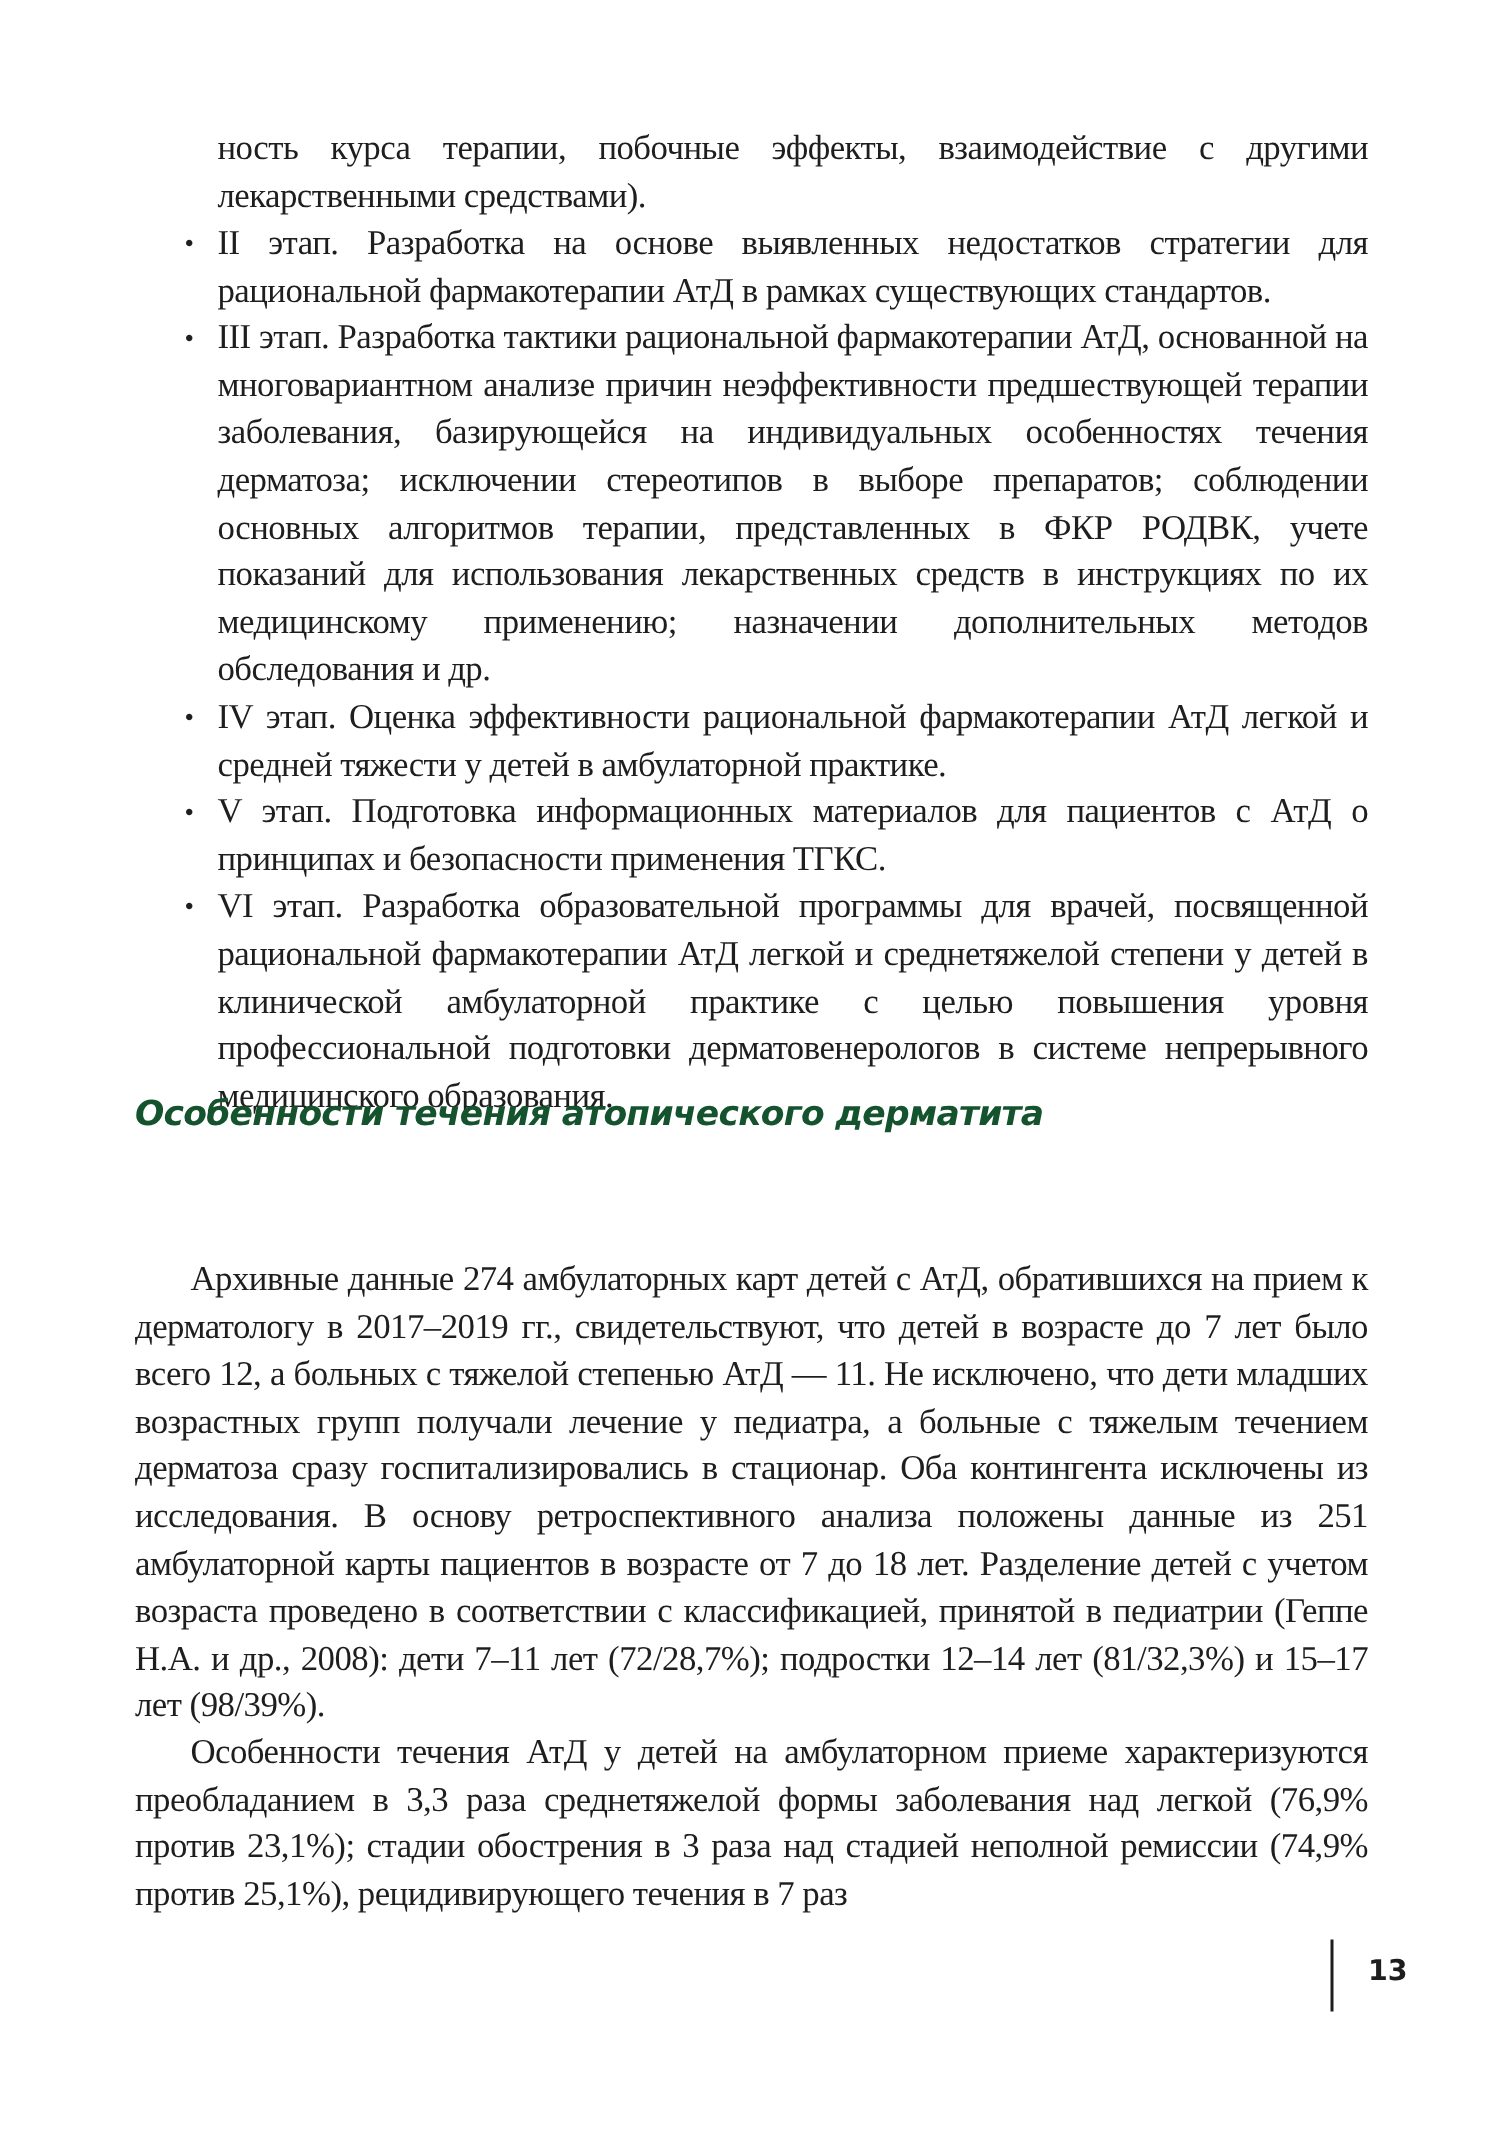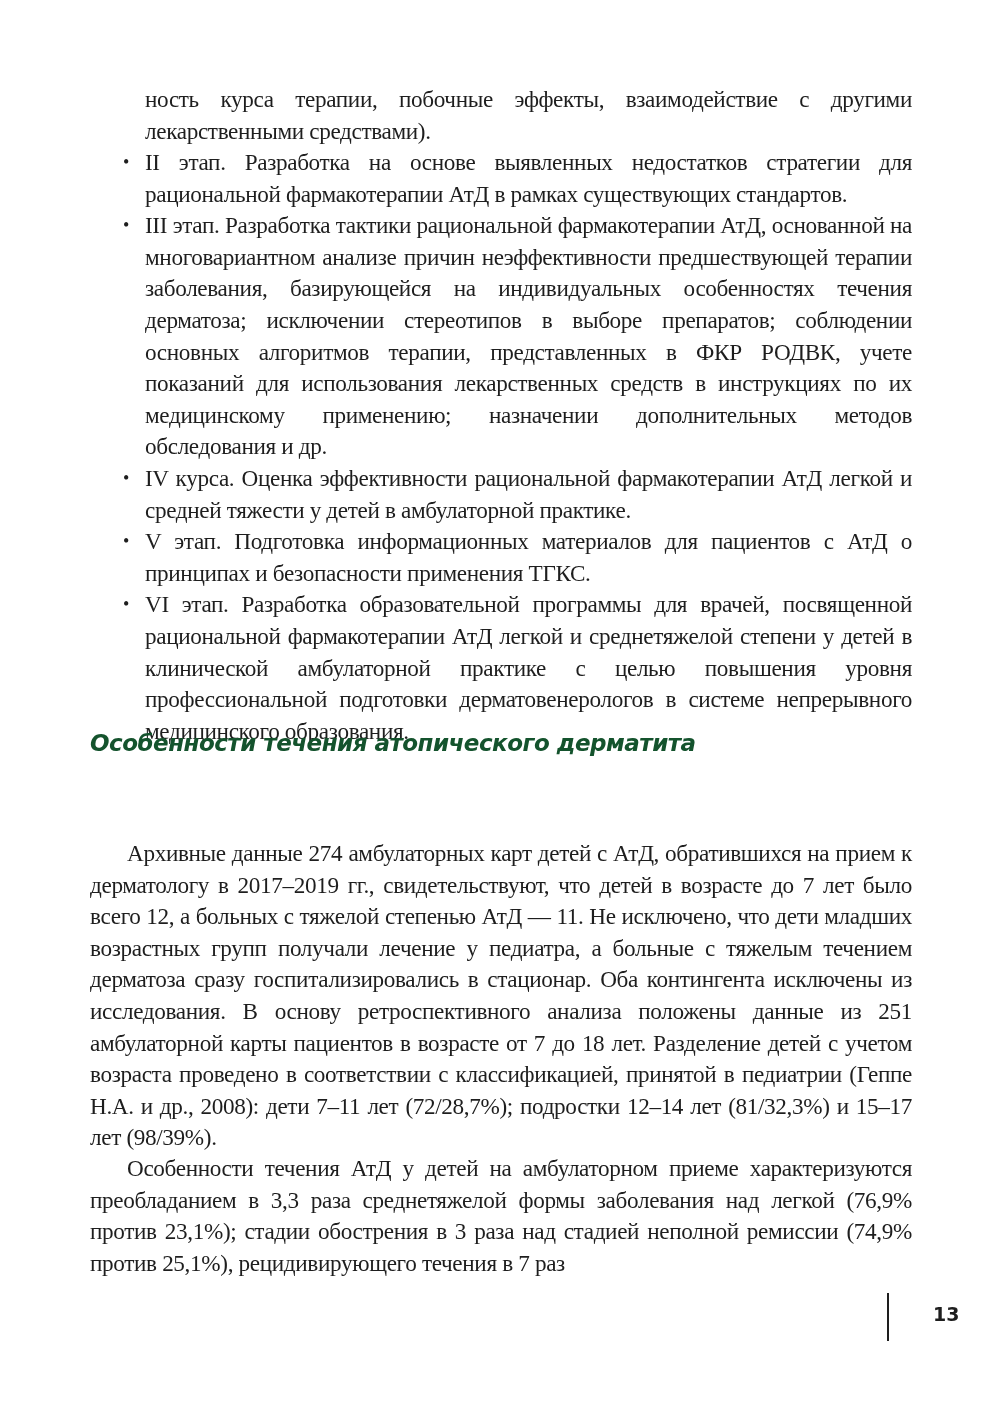--- a/index.html
+++ b/index.html
@@ -90,21 +90,21 @@
     .footer-divider {
       position: absolute;
       left: 887px;
       top: 1293px;
       width: 2px;
       height: 48px;
       background: #1e1e1e;
     }
     .page-number {
       position: absolute;
-      left: 933px;
+      left: 912px;
       top: 1300px;
       font-family: "DejaVu Sans", "Liberation Sans", sans-serif;
       font-weight: bold;
       font-size: 19px;
       line-height: 28px;
       color: #1e1e1e;
     }
   </style>
 </head>
 <body>
@@ -114,21 +114,21 @@
   <div class="cont body-text">ность курса терапии, побочные эффекты, взаимодействие с другими лекарственными средствами).</div>
 
   <ul class="bullets body-text">
     <li>
       <span class="bullet">•</span><span class="stage">II этап.</span><span> Разработка на основе выявленных недостатков стратегии для рациональной фармакотерапии АтД в рамках существующих стандартов.</span>
     </li>
     <li>
       <span class="bullet">•</span><span class="stage">III этап.</span><span> Разработка тактики рациональной фармакотерапии АтД, основанной на многовариантном анализе причин неэффективности предшествующей терапии заболевания, базирующейся на индивидуальных особенностях течения дерматоза; исключении стереотипов в выборе препаратов; соблюдении основных алгоритмов терапии, представленных в ФКР РОДВК, учете показаний для использования лекарственных средств в инструкциях по их медицинскому применению; назначении дополнительных методов обследования и др.</span>
     </li>
     <li>
-      <span class="bullet">•</span><span class="stage">IV курса.</span><span> Оценка эффективности рациональной фармакотерапии АтД легкой и средней тяжести у детей в амбулаторной практике.</span>
+      <span class="bullet">•</span><span class="stage">IV этап.</span><span> Оценка эффективности рациональной фармакотерапии АтД легкой и средней тяжести у детей в амбулаторной практике.</span>
     </li>
     <li>
       <span class="bullet">•</span><span class="stage">V этап.</span><span> Подготовка информационных материалов для пациентов с АтД о принципах и безопасности применения ТГКС.</span>
     </li>
     <li>
       <span class="bullet">•</span><span class="stage">VI этап.</span><span> Разработка образовательной программы для врачей, посвященной рациональной фармакотерапии АтД легкой и среднетяжелой степени у детей в клинической амбулаторной практике с целью повышения уровня профессиональной подготовки дерматовенерологов в системе непрерывного медицинского образования.</span>
     </li>
   </ul>
 
   <div class="heading">

